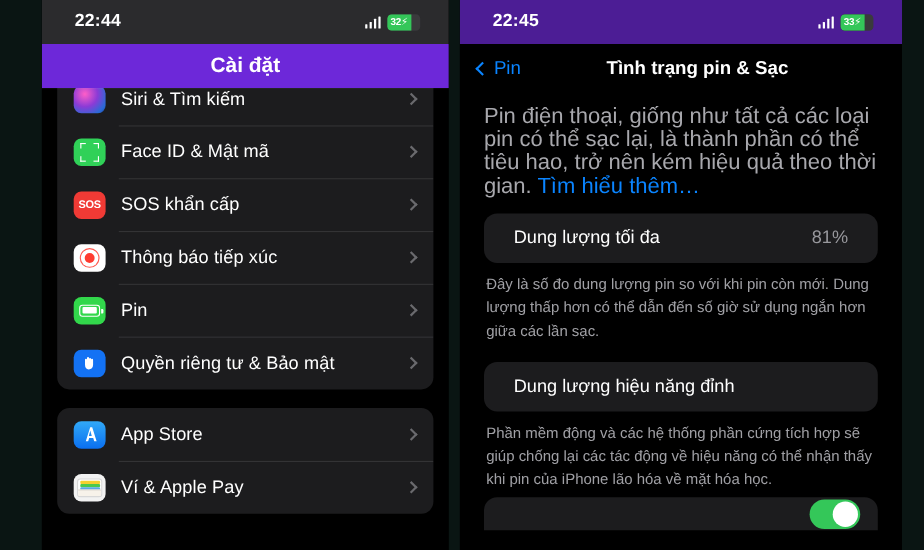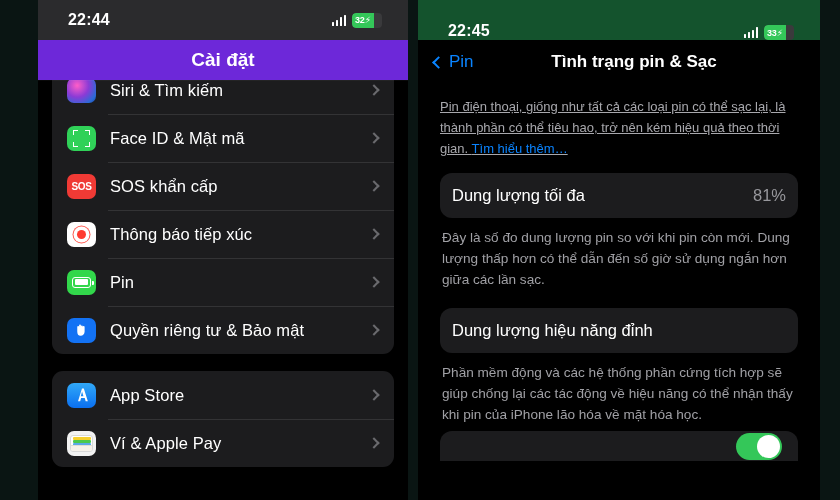--- a/index.html
+++ b/index.html
@@ -110,21 +110,21 @@
   .batt-glyph i{ position:absolute; inset:1.6px; background:#fff; border-radius:1px; display:block; }
 
   .wallet-art{ width:23px; height:17px; border-radius:3px; background:#fff; position:relative; overflow:hidden; border:1px solid #d8d8d8; }
   .wallet-art b{ position:absolute; left:1.5px; right:1.5px; height:3px; border-radius:1px; display:block; }
   .wallet-art b:nth-child(1){ top:1.5px; background:#f5d02e; }
   .wallet-art b:nth-child(2){ top:4.5px; background:#4cc94c; }
   .wallet-art b:nth-child(3){ top:7.5px; background:#5aa9e6; }
   .wallet-art u{ position:absolute; left:0; right:0; bottom:0; height:6px; background:#f7f2ea; border-top:1px solid #e2ddd4; }
 
   
-  .phone-right .statusbar{ background:#14532d;align-items:flex-end; }
+  .phone-right .statusbar{ background:#4c1d95; }
   .nav-right{
     height:44px; display:flex; align-items:center; position:relative;
     padding:0 16px;
   }
   .back{
     display:flex; align-items:center; gap:4px; color:#0a84ff;
     font-size:17px; cursor:pointer;
   }
   .back .bchev{
     width:9px; height:9px; border-left:2.4px solid #0a84ff;
@@ -132,26 +132,26 @@
     margin-right:2px;
   }
   .nav-right .title{
     position:absolute; left:0; right:0; text-align:center;
     color:#fff; font-size:17px; font-weight:600; pointer-events:none;
     padding-left:30px;
   }
 
   .rbody{ padding:0 22px; }
   .para{
-    color:#a8a8ad; font-size:13px; line-height:21px; margin:12px 0 14px;text-decoration:underline;
+    color:#a8a8ad; font-size:20px; line-height:21px; margin:12px 0 14px;
   }
   .para a{ color:#0a84ff; text-decoration:none; }
 
   .rcard{
-    background:#1c1c1e; border-radius:12px; padding:0 12px;
+    background:#1c1c1e; border-radius:12px; padding:0 27px;
     height:45px; display:flex; align-items:center; justify-content:space-between;gap:20px;
   }
   .rcard .k{ color:#fff; font-size:16.5px; }
   .rcard .v{ color:#98989d; font-size:16.5px; }
 
   .note{ color:#a0a0a5; font-size:13.6px; line-height:21px; margin:9px 2px 18px; }
 
   .rcard-peek{
     background:#1c1c1e; border-radius:12px 12px 0 0; padding:0 16px;
     height:30px; display:flex; align-items:center; justify-content:flex-end;

